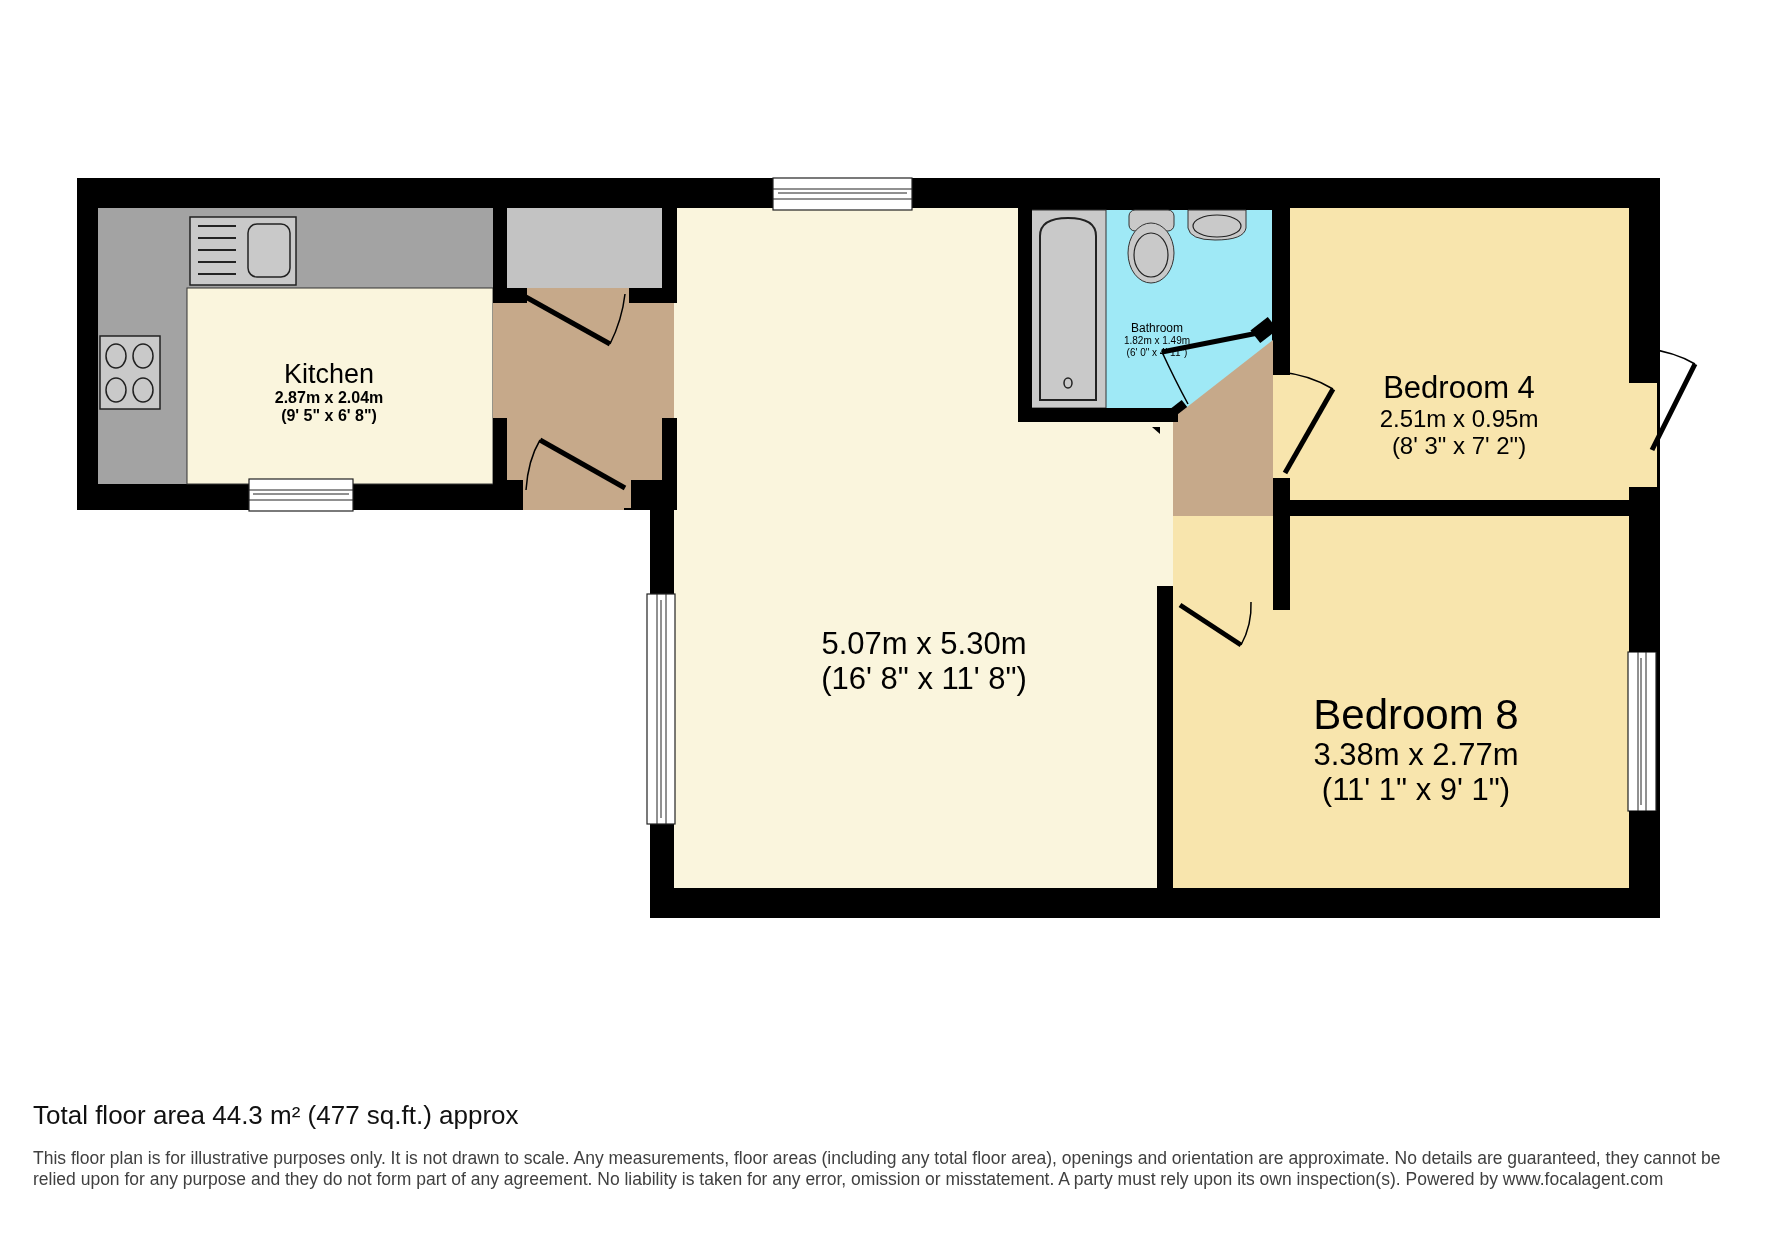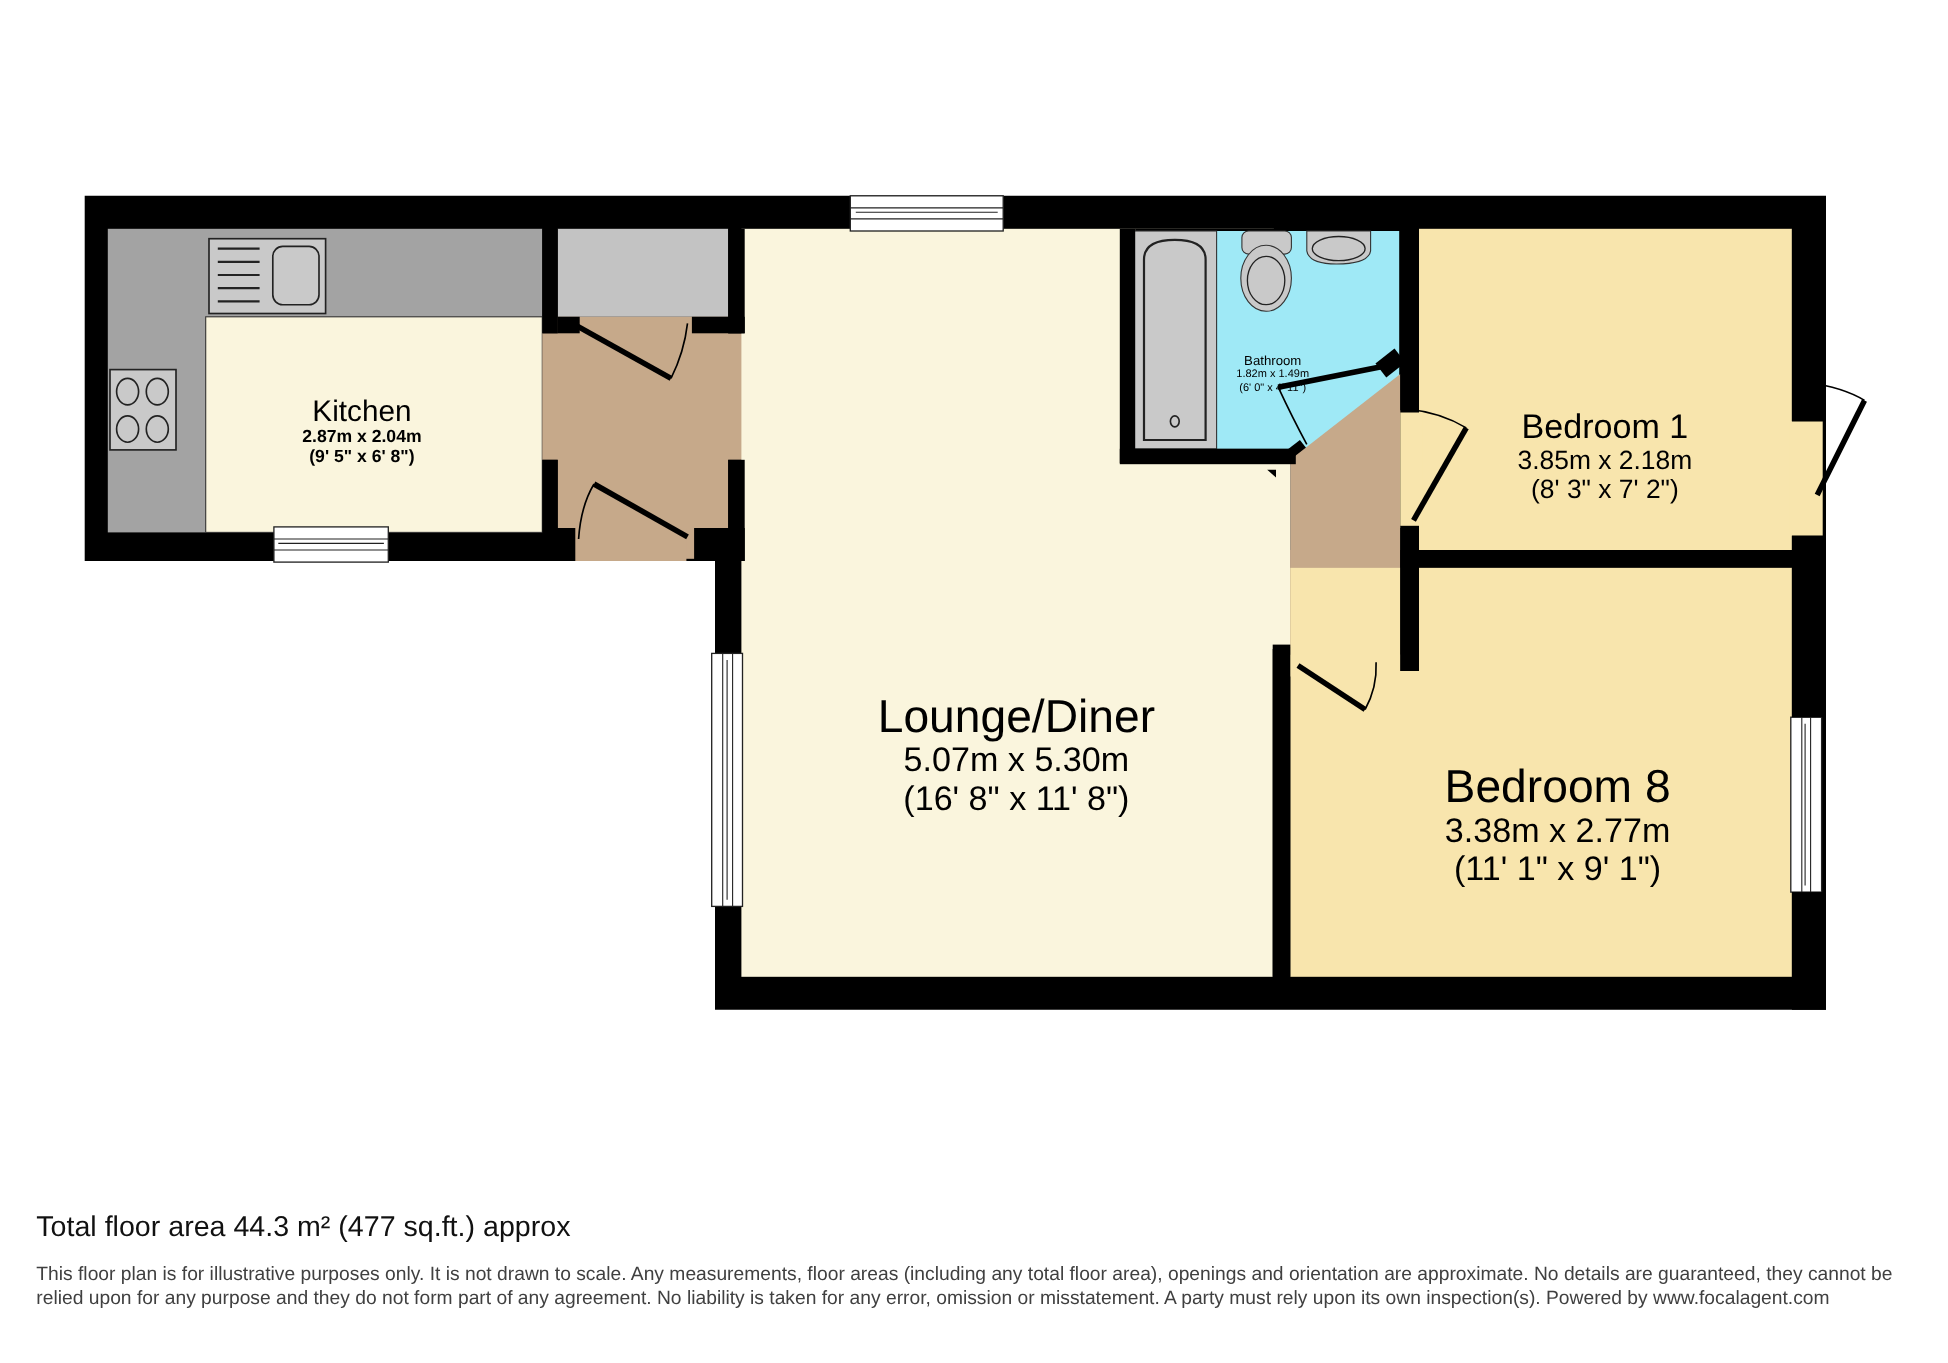--- a/index.html
+++ b/index.html
@@ -180,34 +180,33 @@
   </g>
 </svg>
 
 <div class="room-label kt" style="left:329px; top:324px;">
   <span class="name">Kitchen</span>
   <span class="m">2.87m x 2.04m</span>
   <span class="ft">(9' 5" x 6' 8")</span>
 </div>
 
 <div class="room-label lg" style="left:924px; top:592px;">
-  <span class="name">Lounge/Diner</span>
   <span class="m">5.07m x 5.30m</span>
   <span class="ft">(16' 8" x 11' 8")</span>
 </div>
 
 <div class="room-label sm" style="left:1157px; top:287px;">
   <span class="name">Bathroom</span>
   <span class="m">1.82m x 1.49m</span>
   <span class="ft">(6' 0" x 4' 11")</span>
 </div>
 
 <div class="room-label md" style="left:1459px; top:336px;">
-  <span class="name">Bedroom 1</span>
-  <span class="m">3.85m x 2.18m</span>
+  <span class="name">Bedroom 4</span>
+  <span class="m">2.51m x 0.95m</span>
   <span class="ft">(8' 3" x 7' 2")</span>
 </div>
 
 <div class="room-label lg" style="left:1416px; top:656px;">
   <span class="name">Bedroom 8</span>
   <span class="m">3.38m x 2.77m</span>
   <span class="ft">(11' 1" x 9' 1")</span>
 </div>
 
 <div id="total">Total floor area 44.3 m² (477 sq.ft.) approx</div>

